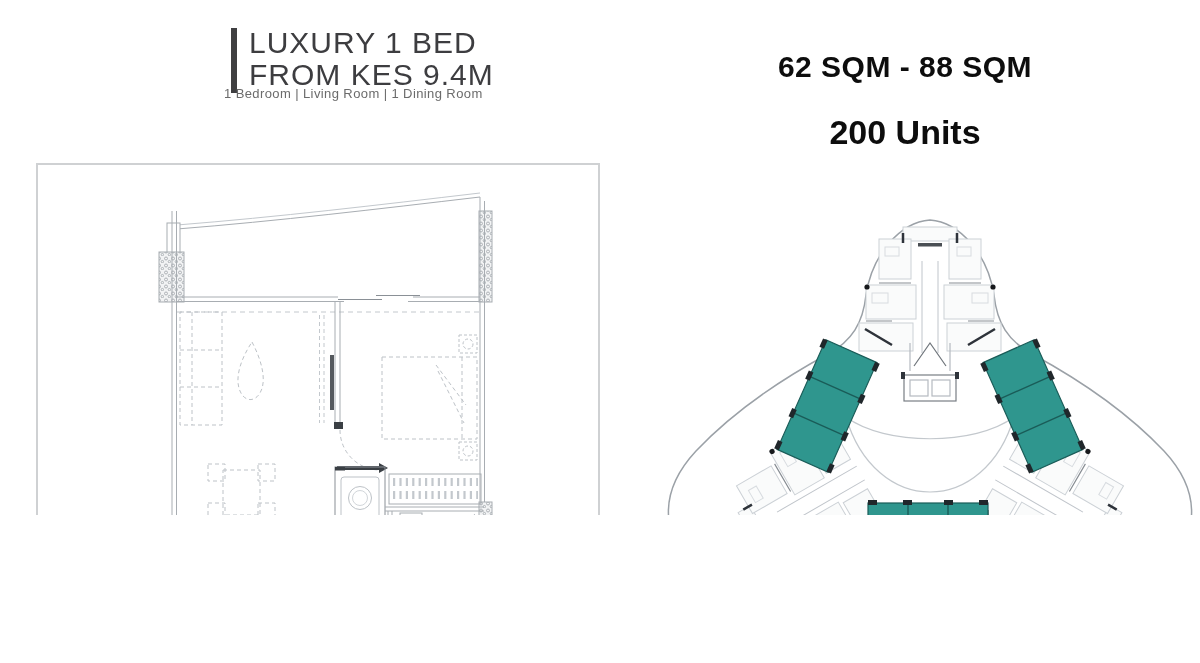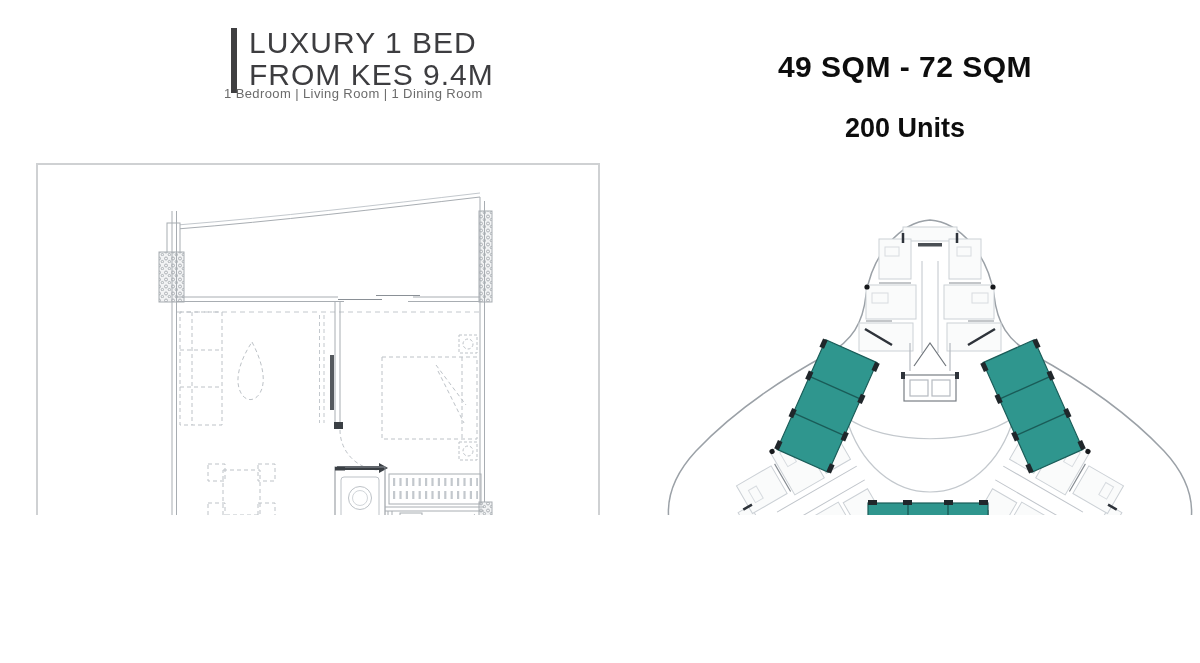--- a/index.html
+++ b/index.html
@@ -9,21 +9,21 @@
     font-family:"Liberation Sans", sans-serif; overflow:hidden;
   }
   
   .accent-bar { position:absolute; left:231px; top:28px; width:6px; height:65px; background:#3f3f41; }
   .title-block { position:absolute; left:249px; top:27px; }
   .title-line { font-size:30px; line-height:32px; font-weight:500; color:#3d3d40; letter-spacing:1px; white-space:nowrap; }
   .subtitle { position:absolute; left:224px; top:86px; font-size:13px; color:#6b6b6b; letter-spacing:0.4px; white-space:nowrap; }
   
   .stats-block { position:absolute; left:740px; top:50px; width:330px; text-align:center; color:#0d0d0d; }
   .area-range { font-size:30px; font-weight:700; letter-spacing:0.5px; white-space:nowrap; }
-  .unit-count { font-size:27px; font-weight:700; margin-top:29px; white-space:nowrap; }
+  .unit-count { font-size:34px; font-weight:700; margin-top:29px; white-space:nowrap; }
   
   .plan-box {
     position:absolute; left:36px; top:163px; width:564px; height:493px;
     background:#ffffff; border:2px solid #cfd1d3;
   }
   .plan-box svg { display:block; }
   
   .plate-wrap { position:absolute; left:660px; top:203px; width:540px; height:418px; }
 </style>
 </head>
@@ -32,21 +32,21 @@
 <div class="page">
 
   <div class="accent-bar"></div>
   <div class="title-block">
     <div class="title-line">LUXURY 1 BED</div>
     <div class="title-line">FROM KES 9.4M</div>
   </div>
   <div class="subtitle">1 Bedroom | Living Room | 1 Dining Room</div>
 
   <div class="stats-block">
-    <div class="area-range">49 SQM - 72 SQM</div>
+    <div class="area-range">62 SQM - 88 SQM</div>
     <div class="unit-count">200 Units</div>
   </div>
 
   <div class="plan-box">
     <svg width="560" height="489" viewBox="0 0 560 489">
       <defs>
         <pattern id="stoneHatch" width="7" height="7" patternUnits="userSpaceOnUse">
           <rect width="7" height="7" fill="#f2f3f4"></rect>
           <circle cx="2" cy="2.5" r="1.5" fill="none" stroke="#9ea3a8" stroke-width="0.8"></circle>
           <circle cx="5.4" cy="5.6" r="1.2" fill="none" stroke="#9ea3a8" stroke-width="0.8"></circle>

